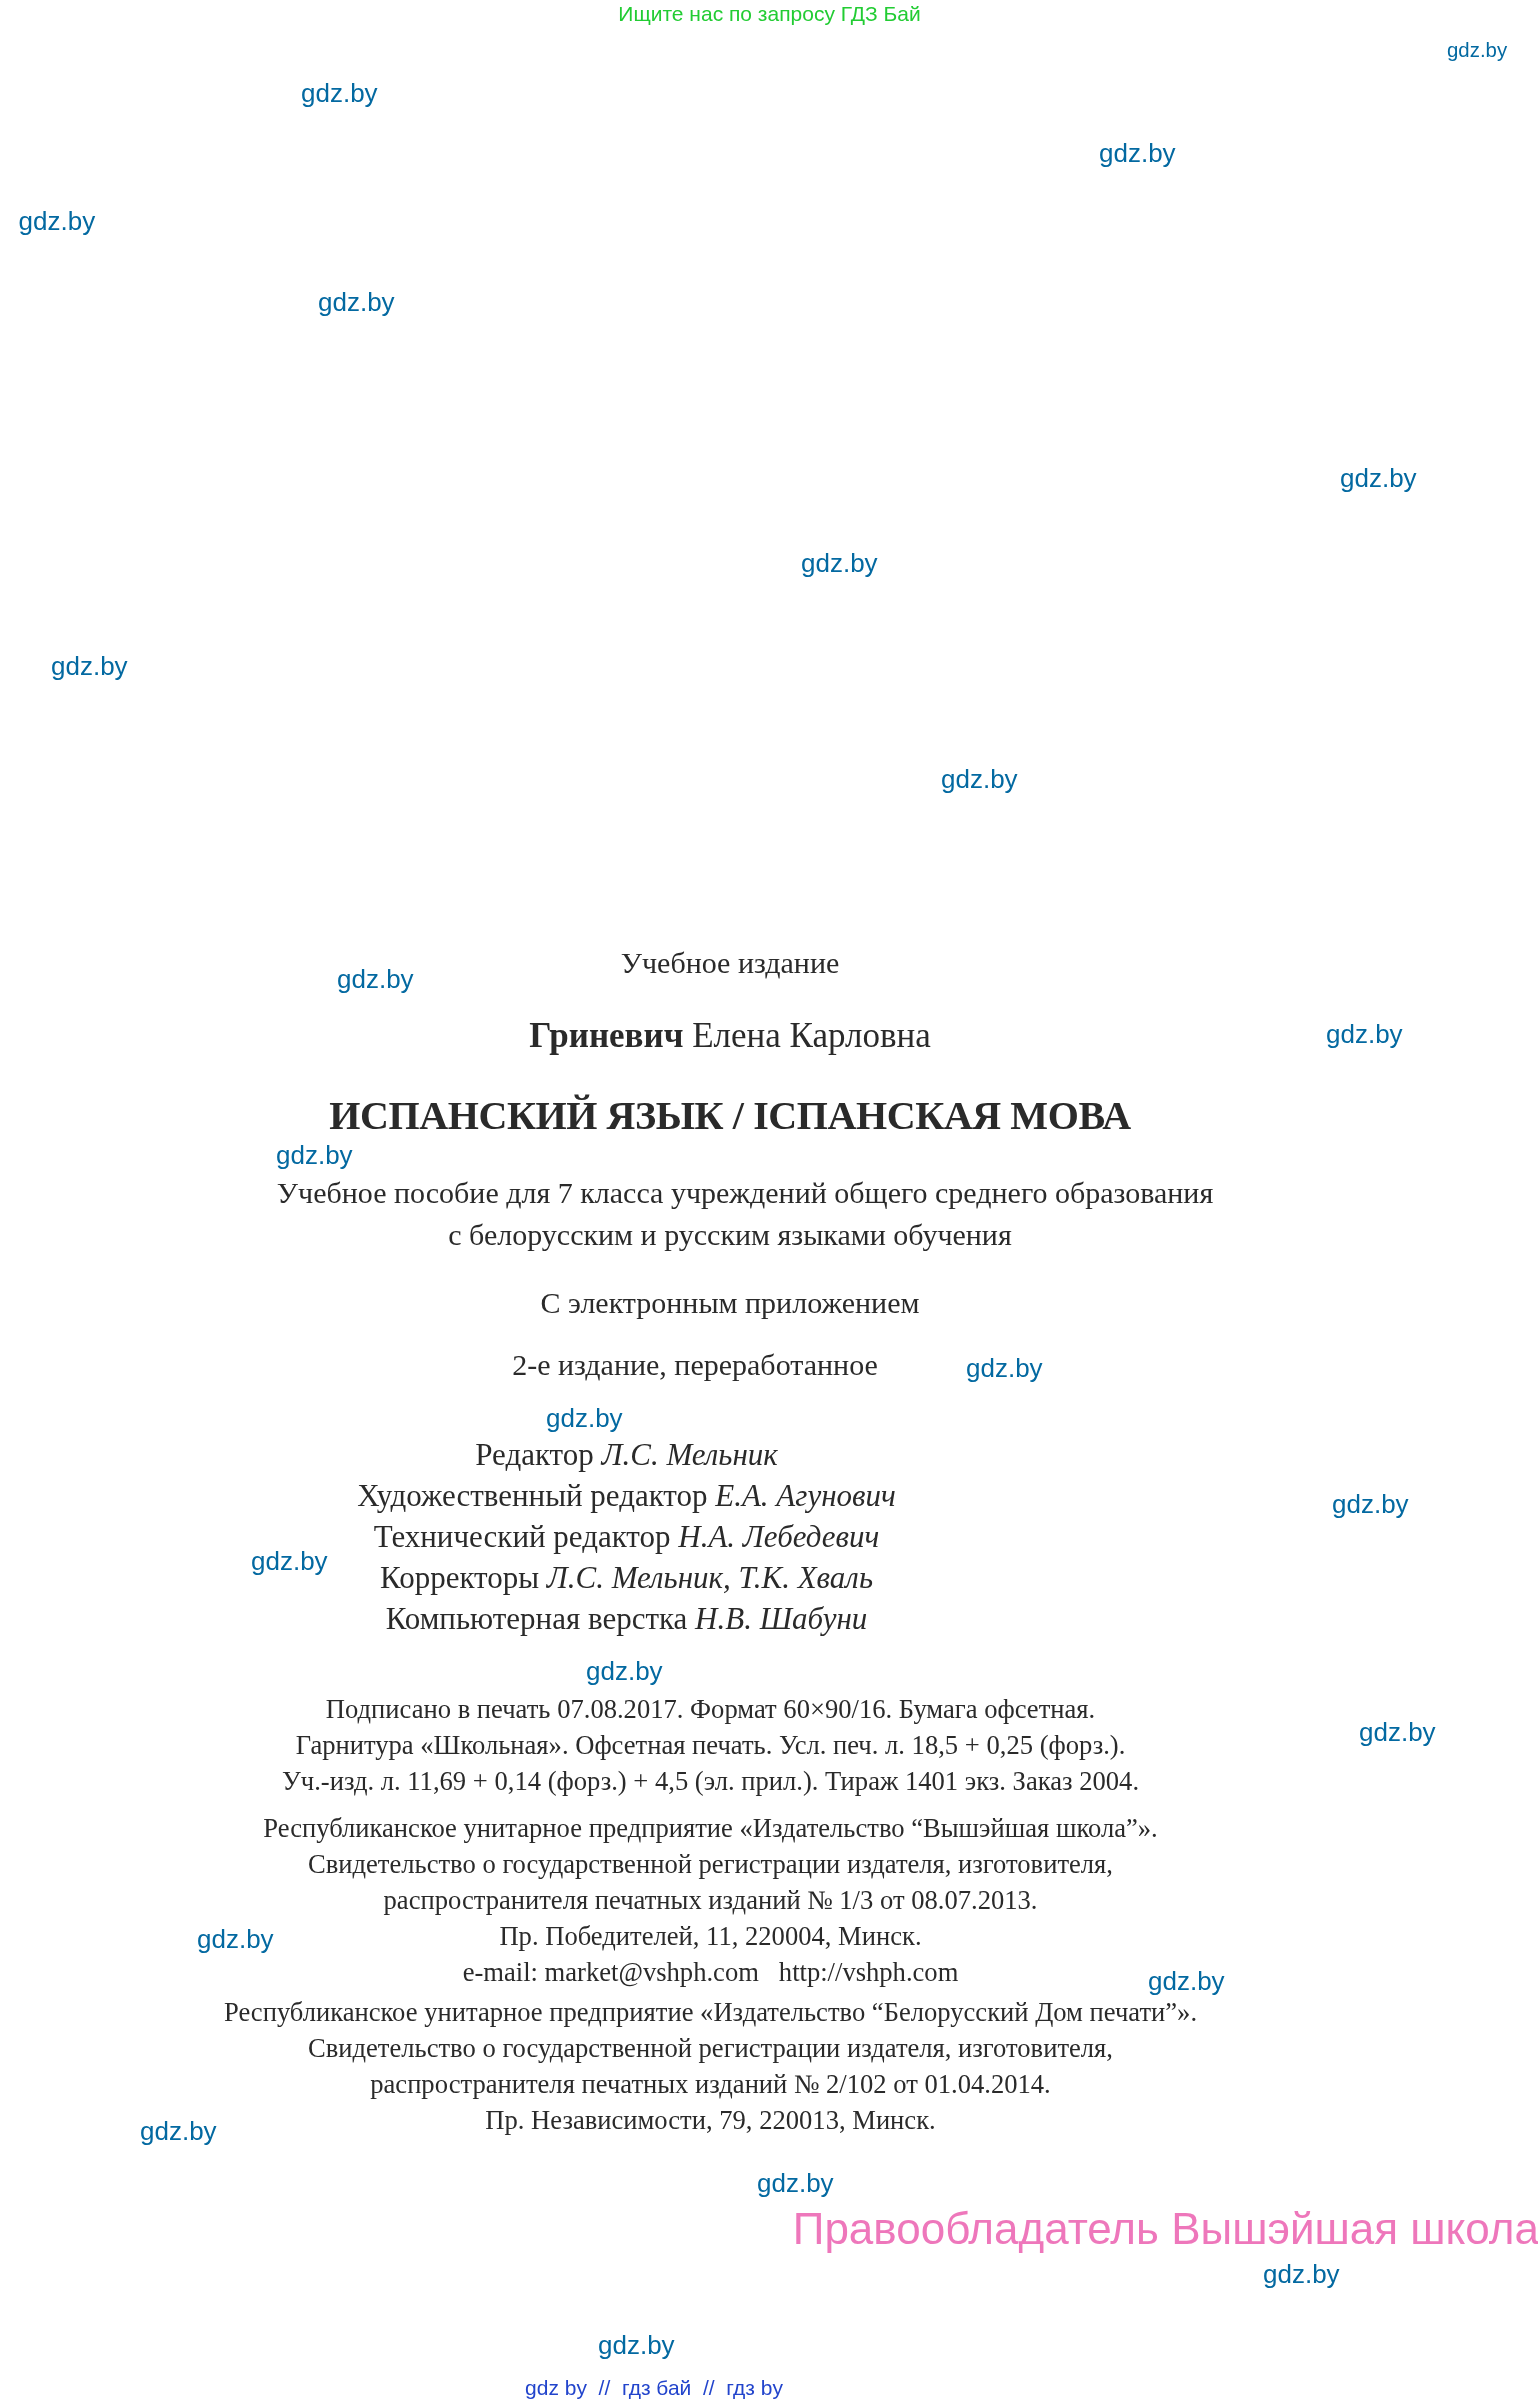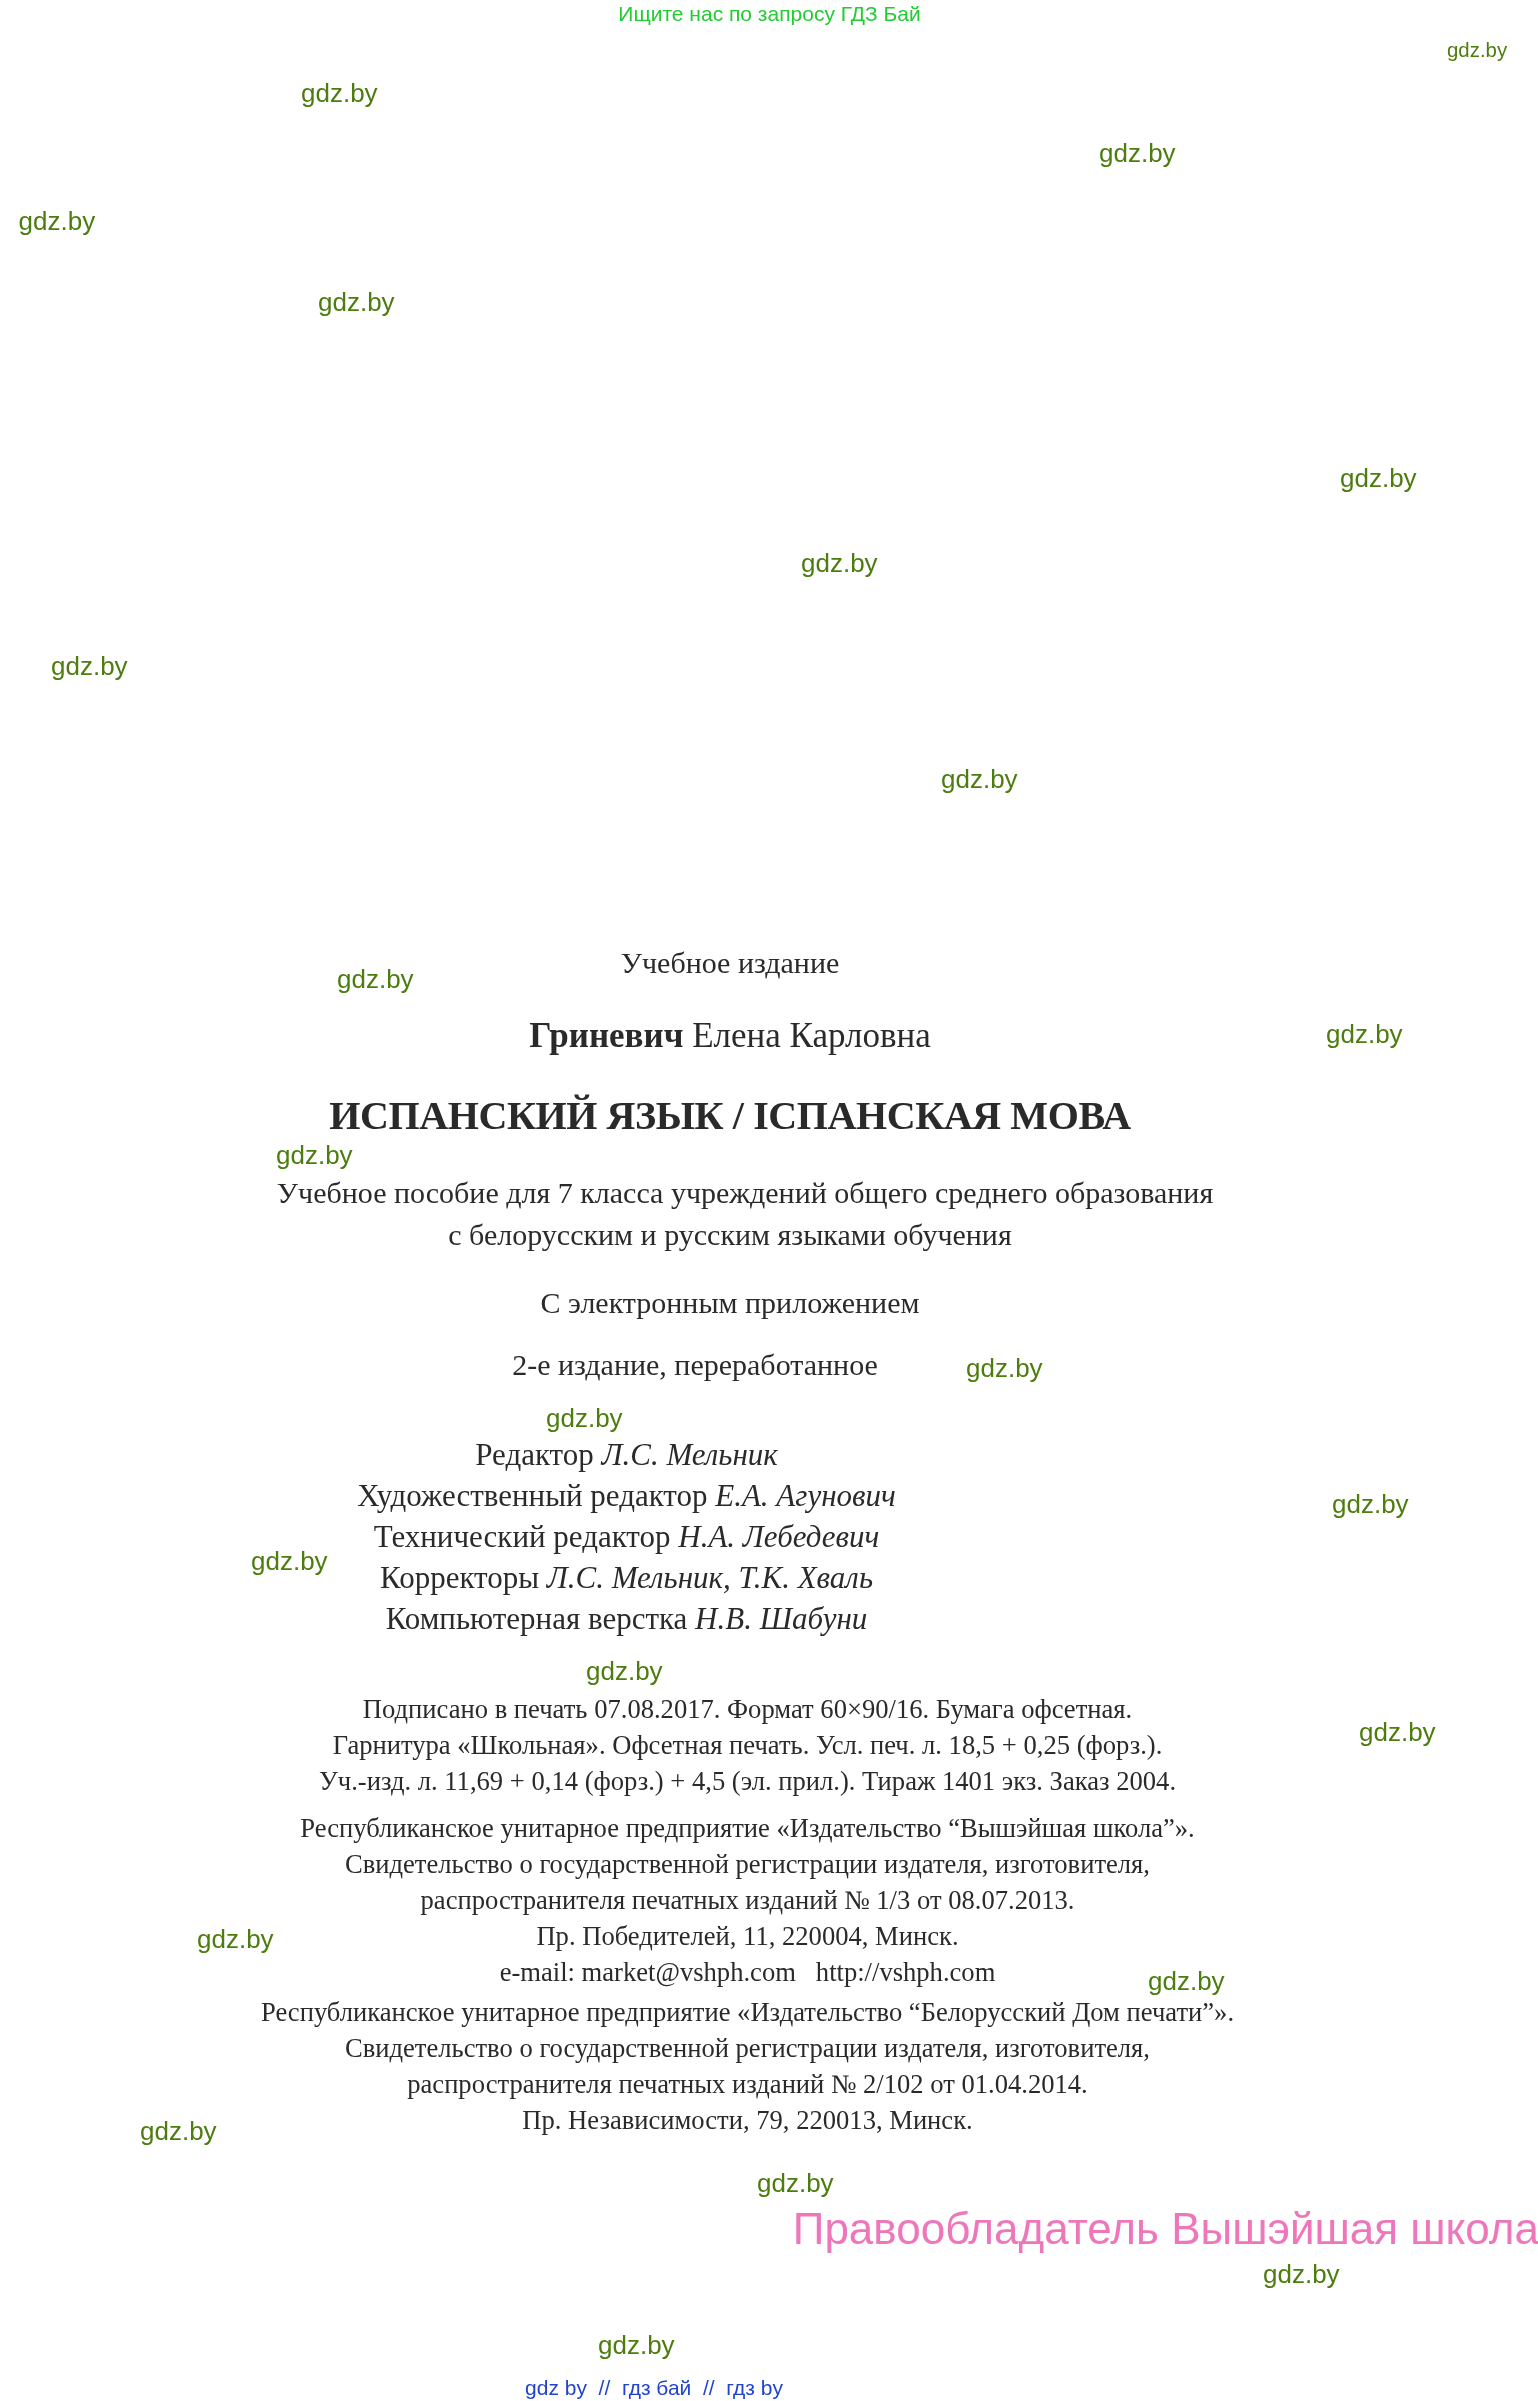--- a/index.html
+++ b/index.html
@@ -1,30 +1,30 @@
 <!DOCTYPE html>
 <html style="font-size:14px"><head>
 <meta charset="utf-8">
 <style>
   html, body { margin: 0; padding: 0; background: #ffffff; }
   body { width: 1539px; height: 2401px; position: relative; overflow: hidden; }
   .sans { font-family: "Liberation Sans", "DejaVu Sans", sans-serif; }
   .serif { font-family: "Liberation Serif", "DejaVu Serif", serif; color: #2a2a2a; }
   .top-banner { position: absolute; top: 1.8px; left: 0; width: 1539px; text-align: center;
     font-size: 21px; color: #22cc33; }
-  .wm { position: absolute; font-size: 26px; color: #4d7c0f; white-space: nowrap; }
+  .wm { position: absolute; font-size: 26px; color: #0369a1; white-space: nowrap; }
   .center { position: absolute; left: 0; width: 1460px; text-align: center; white-space: nowrap; }
   .l { font-size: 30px; line-height: 35px; }
   .author { font-size: 35px; }
   .author b { font-weight: bold; }
   .title { font-size: 40px; font-weight: bold; letter-spacing: -0.4px; }
   .credits { position: absolute; top: 1434px; left: 0; width: 1253px; text-align: center; }
   .credits div { font-size: 31px; line-height: 41px; }
   .credits i { font-style: italic; }
-  .imprint { position: absolute; left: 0; width: 1421px; text-align: center; margin-left: 37px; }
+  .imprint { position: absolute; left: 0; width: 1421px; text-align: center; }
   .imprint div { font-size: 26.6px; line-height: 36px; }
   .rights { position: absolute; top: 2204px; left: 0; width: 1539px; text-align: right;
     font-size: 44px; color: #ee77bb; }
   .footer { position: absolute; top: 2376px; left: 0; width: 1308px; text-align: center;
     font-size: 21px; color: #2244cc; }
 </style>
 </head>
 <body>
 
 <div class="top-banner sans">Ищите нас по запросу ГДЗ Бай</div>

